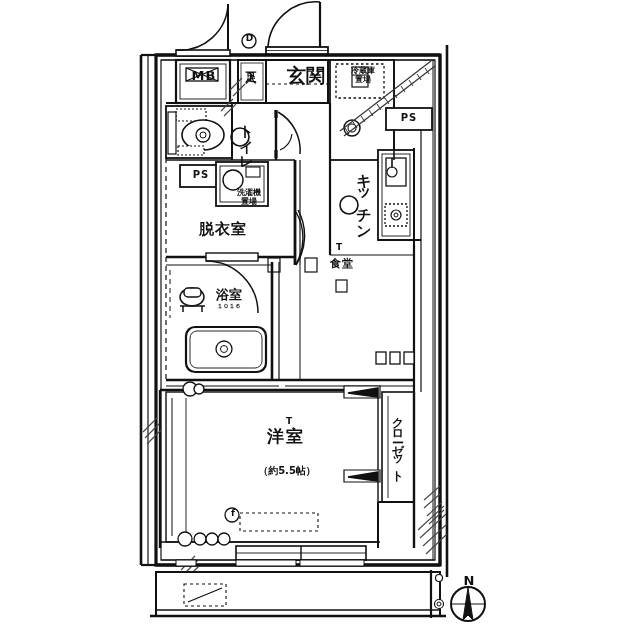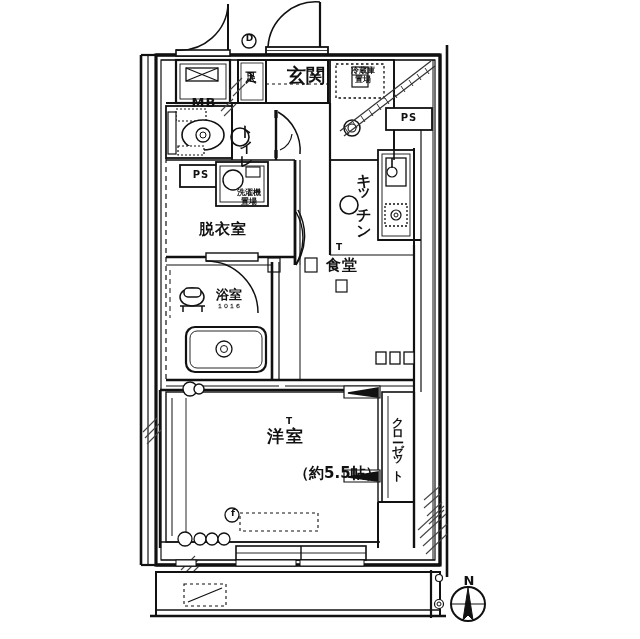--- a/index.html
+++ b/index.html
@@ -31,23 +31,23 @@
   .lbl-mb{font-size:13px;letter-spacing:1px;}
   .lbl-geso{font-size:11px;}
   .lbl-toilet{font-size:14px;}
   .lbl-ps{font-size:10px;letter-spacing:1px;}
   .lbl-reizo{font-size:8px;line-height:1.15;}
   .lbl-sentaku{font-size:8px;line-height:1.15;}
   .lbl-datsui{font-size:15px;letter-spacing:1px;}
   .lbl-yokushitsu{font-size:13px;}
   .lbl-yokushitsu-sub{font-size:6px;letter-spacing:0px;}
   .lbl-kitchen{font-size:15px;}
-  .lbl-shokudo{font-size:15px;letter-spacing:1px;}
+  .lbl-shokudo{font-size:11px;letter-spacing:1px;}
   .lbl-youshitsu{font-size:17px;letter-spacing:2px;}
-  .lbl-jo{font-size:15px;letter-spacing:0px;margin-left:48px;}
+  .lbl-jo{font-size:10px;letter-spacing:0px;}
   .lbl-closet{font-size:12px;}
   .lbl-balcony{font-size:15px;letter-spacing:3px;}
   .lbl-n{font-size:13px;font-weight:700;}
 </style>
 </head>
 <body>
 
 <div id="plan">
 
   <svg class="svgwrap" viewBox="0 0 640 639">
@@ -368,21 +368,21 @@
     </g>
 
     <g>
       <circle cx="468" cy="604" r="17" stroke="#111" stroke-width="2" fill="#fff"></circle>
       <polygon points="468,588 463,620 468,615 473,620" fill="#111" stroke="#111" stroke-width="1"></polygon>
       <line x1="451" y1="604" x2="485" y2="604" stroke="#111" stroke-width="1.1"></line>
     </g>
 
   </svg>
 
-  <div class="lbl lbl-mb" style="left:184px;top:96px;width:40px;">MB</div>
+  <div class="lbl lbl-mb" style="left:184px;top:69px;width:40px;">MB</div>
 
   <div class="lbl lbl-geso vert" style="left:245px;top:63px;">下足入</div>
 
   <div class="lbl lbl-genkan" style="left:273px;top:66px;width:50px;">玄関</div>
 
   <div class="lbl tiny" style="left:245px;top:34px;font-size:9px;width:9px;">D</div>
 
   <div class="lbl lbl-reizo" style="left:346px;top:66px;width:34px;text-align:center;">冷蔵庫
 置場</div>
 

